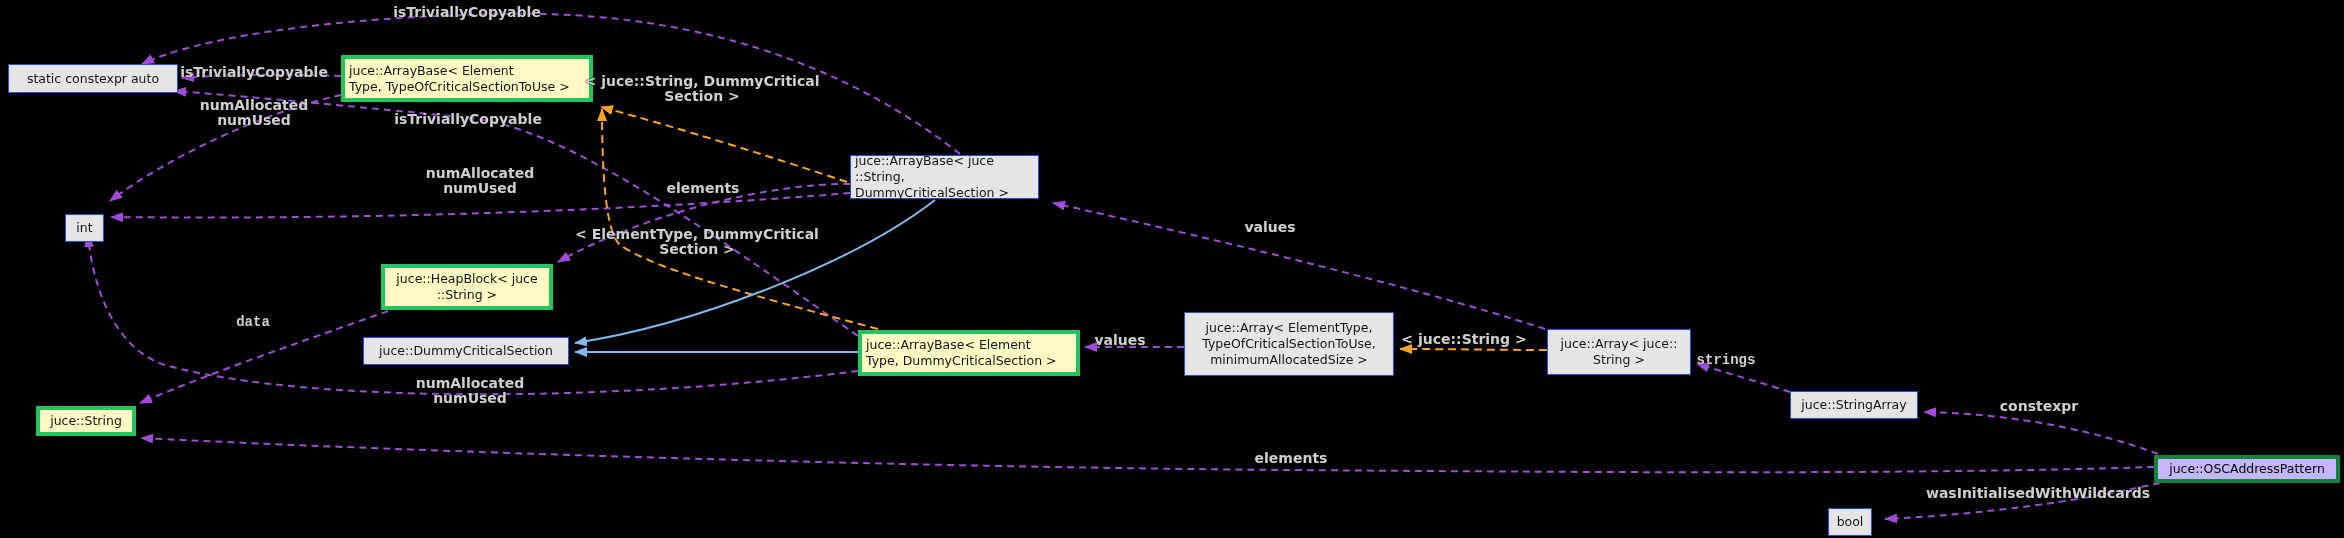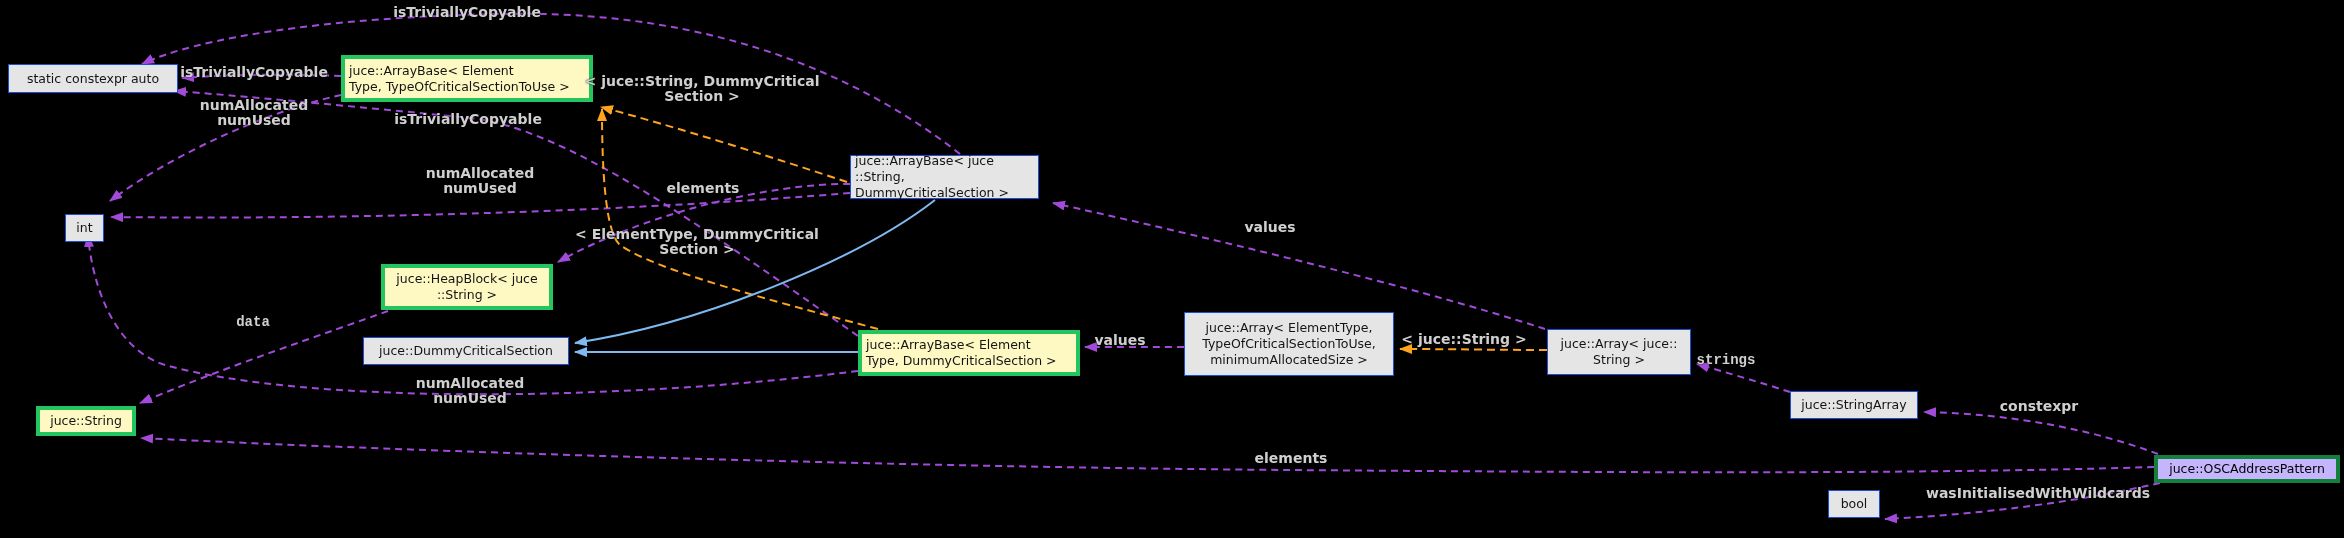--- a/index.html
+++ b/index.html
@@ -111,21 +111,21 @@
 TypeOfCriticalSectionToUse,
 minimumAllocatedSize &gt;</div>
 
   <div class="node" style="left:1547px;top:329px;width:144px;height:46px;">juce::Array&lt; juce::
 String &gt;</div>
 
   <div class="node" style="left:1790px;top:391px;width:128px;height:28px;">juce::StringArray</div>
 
   <div class="node current" style="left:2154px;top:455px;width:186px;height:28px;">juce::OSCAddressPattern</div>
 
-  <div class="node" style="left:1828px;top:490px;width:52px;height:28px;">bool</div>
+  <div class="node" style="left:1828px;top:508px;width:44px;height:28px;">bool</div>
 
   <div class="elabel" style="left:467px;top:12px;">isTriviallyCopyable</div>
   <div class="elabel" style="left:254px;top:72px;">isTriviallyCopyable</div>
   <div class="elabel" style="left:254px;top:113px;">numAllocated
 numUsed</div>
   <div class="elabel" style="left:468px;top:119px;">isTriviallyCopyable</div>
   <div class="elabel" style="left:702px;top:89px;">&lt; juce::String, DummyCritical
 Section &gt;</div>
   <div class="elabel" style="left:703px;top:188px;">elements</div>
   <div class="elabel" style="left:480px;top:181px;">numAllocated

